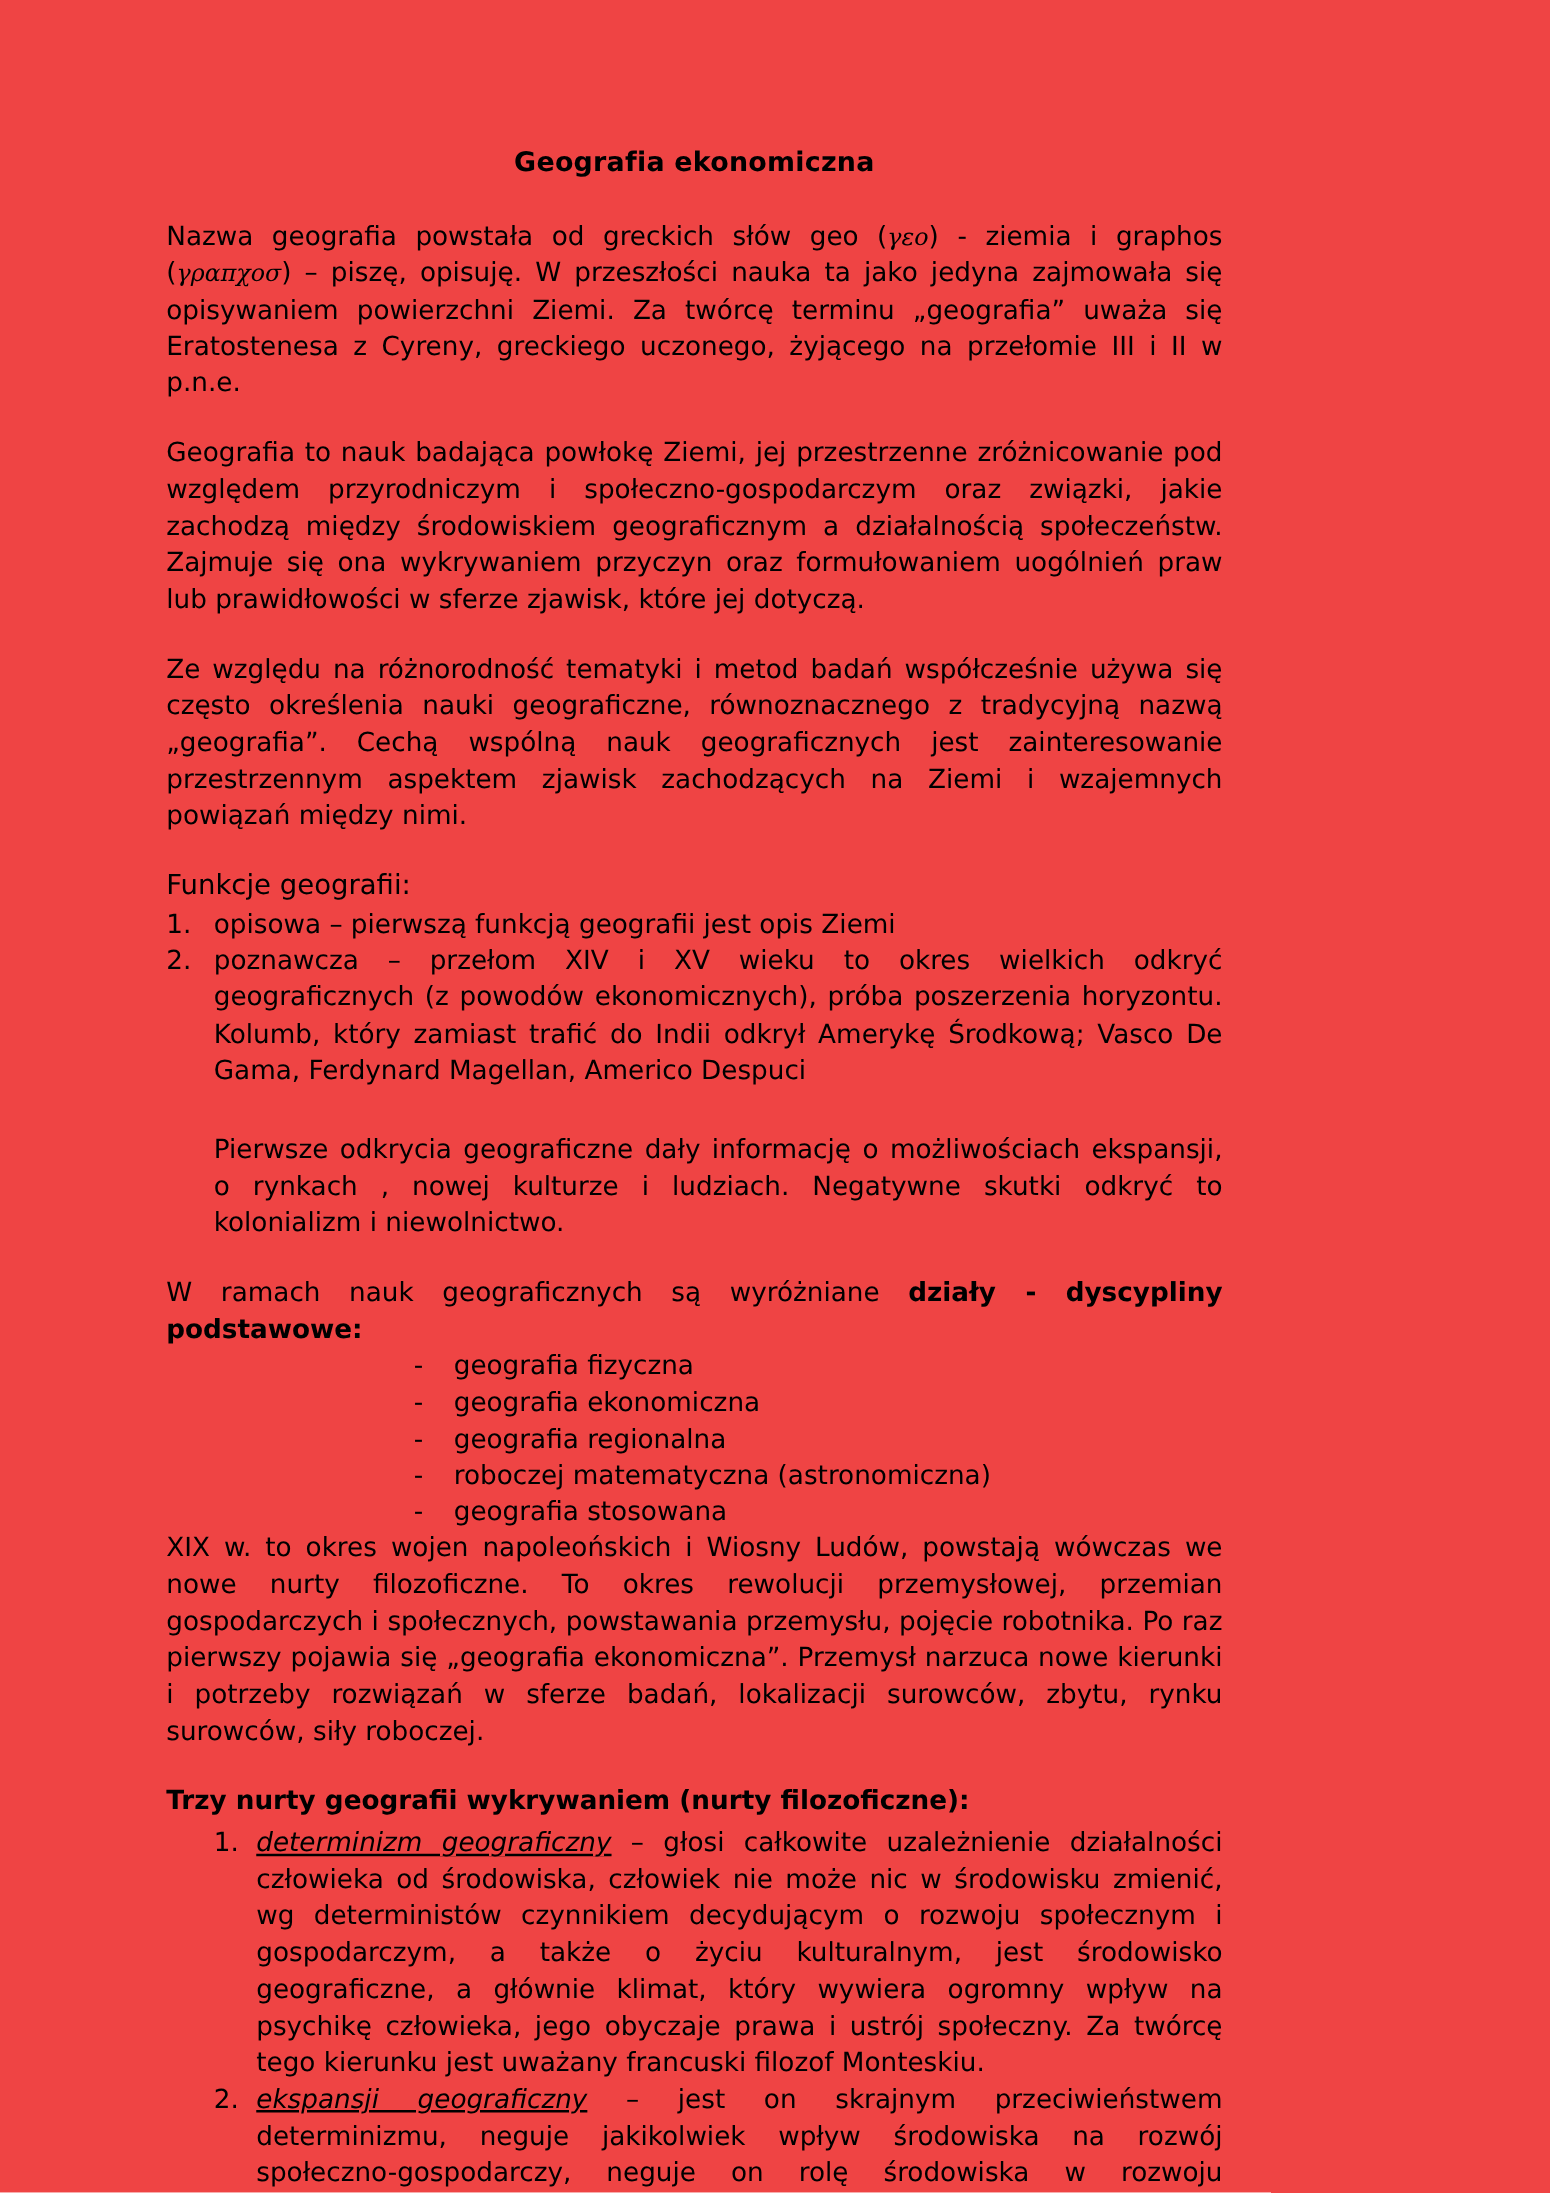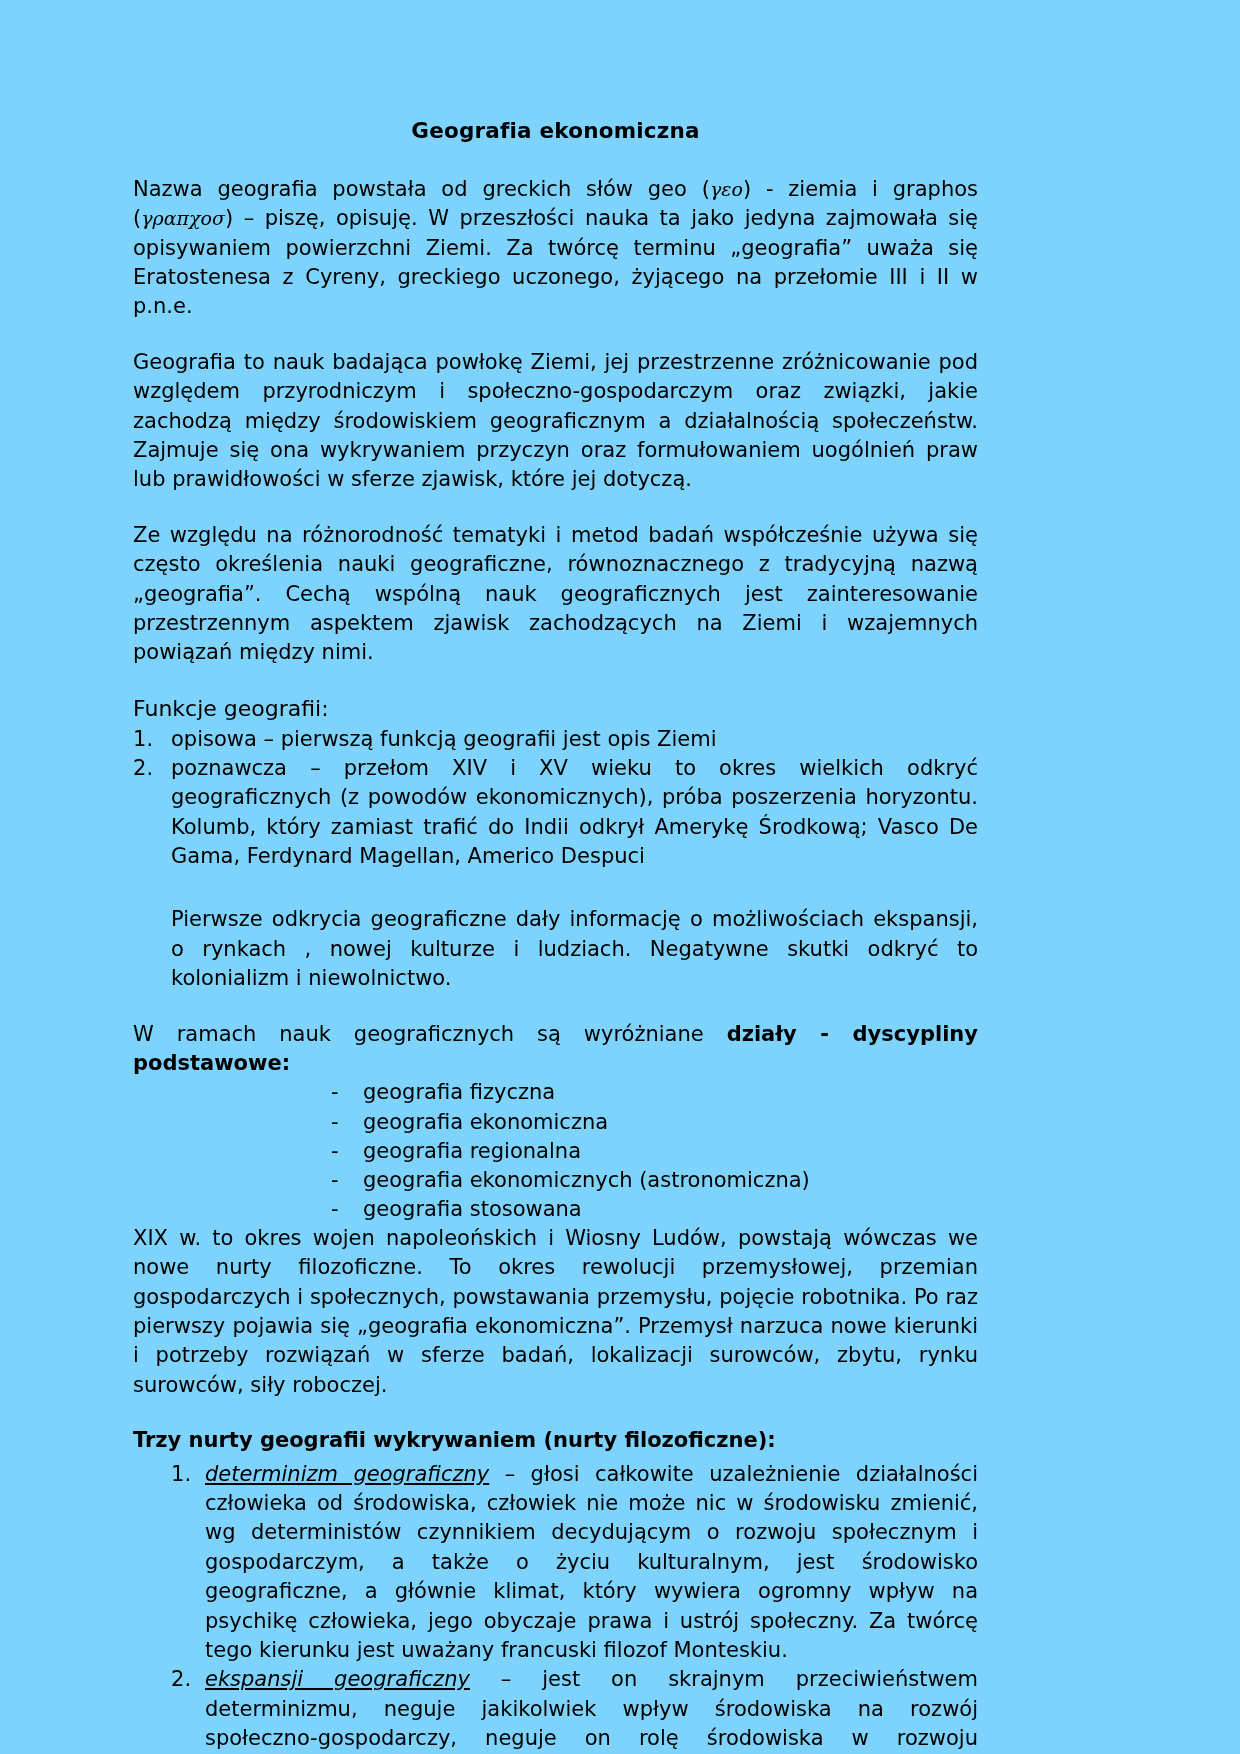--- a/index.html
+++ b/index.html
@@ -10,21 +10,21 @@
   }
   body {
     font-family: "DejaVu Sans", sans-serif;
     color: #000000;
   }
   .page {
     position: relative;
     width: 1240px;
     height: 1754px;
     margin: 0 auto;
-    background: #7dd3fc;
+    background: #ef4444;
     box-sizing: border-box;
     overflow: hidden;
   }
   .content {
     position: absolute;
     left: 133px;
     top: 118px;
     width: 845px;
   }
   .doc-title {
@@ -148,21 +148,21 @@
       <li><span>opisowa – pierwszą funkcją geografii jest opis Ziemi</span></li>
       <li><span>poznawcza – przełom XIV i XV wieku to okres wielkich odkryć geograficznych (z powodów ekonomicznych), próba poszerzenia horyzontu. Kolumb, który zamiast trafić do Indii odkrył Amerykę Środkową; Vasco De Gama, Ferdynard Magellan, Americo Despuci</span><span class="subline">Pierwsze odkrycia geograficzne dały informację o możliwościach ekspansji, o rynkach , nowej kulturze i ludziach. Negatywne skutki odkryć to kolonializm i niewolnictwo.</span></li>
     </ol>
 
     <p class="para tight"><span>W ramach nauk geograficznych są wyróżniane </span><b>działy - dyscypliny podstawowe:</b></p>
 
     <ul class="dashlist">
       <li>geografia fizyczna</li>
       <li>geografia ekonomiczna</li>
       <li>geografia regionalna</li>
-      <li>geografia ekonomicznych (astronomiczna)</li>
+      <li>roboczej matematyczna (astronomiczna)</li>
       <li>geografia stosowana</li>
     </ul>
 
     <p class="para">XIX w. to okres wojen napoleońskich i Wiosny Ludów, powstają wówczas we nowe nurty filozoficzne. To okres rewolucji przemysłowej, przemian gospodarczych i społecznych, powstawania przemysłu, pojęcie robotnika. Po raz pierwszy pojawia się „geografia ekonomiczna”. Przemysł narzuca nowe kierunki i potrzeby rozwiązań w sferze badań, lokalizacji surowców, zbytu, rynku surowców, siły roboczej.</p>
 
     <p class="section-head">Trzy nurty geografii wykrywaniem (nurty filozoficzne):</p>
 
     <ol class="numlist indented">
       <li><span class="term">determinizm geograficzny</span><span> – głosi całkowite uzależnienie działalności człowieka od środowiska, człowiek nie może nic w środowisku zmienić, wg deterministów czynnikiem decydującym o rozwoju społecznym i gospodarczym, a także o życiu kulturalnym, jest środowisko geograficzne, a głównie klimat, który wywiera ogromny wpływ na psychikę człowieka, jego obyczaje prawa i ustrój społeczny. Za twórcę tego kierunku jest uważany francuski filozof Monteskiu.</span></li>
       <li><span class="term">ekspansji geograficzny</span><span> – jest on skrajnym przeciwieństwem determinizmu, neguje jakikolwiek wpływ środowiska na rozwój społeczno-gospodarczy, neguje on rolę środowiska w rozwoju społeczeństwa.</span></li>

